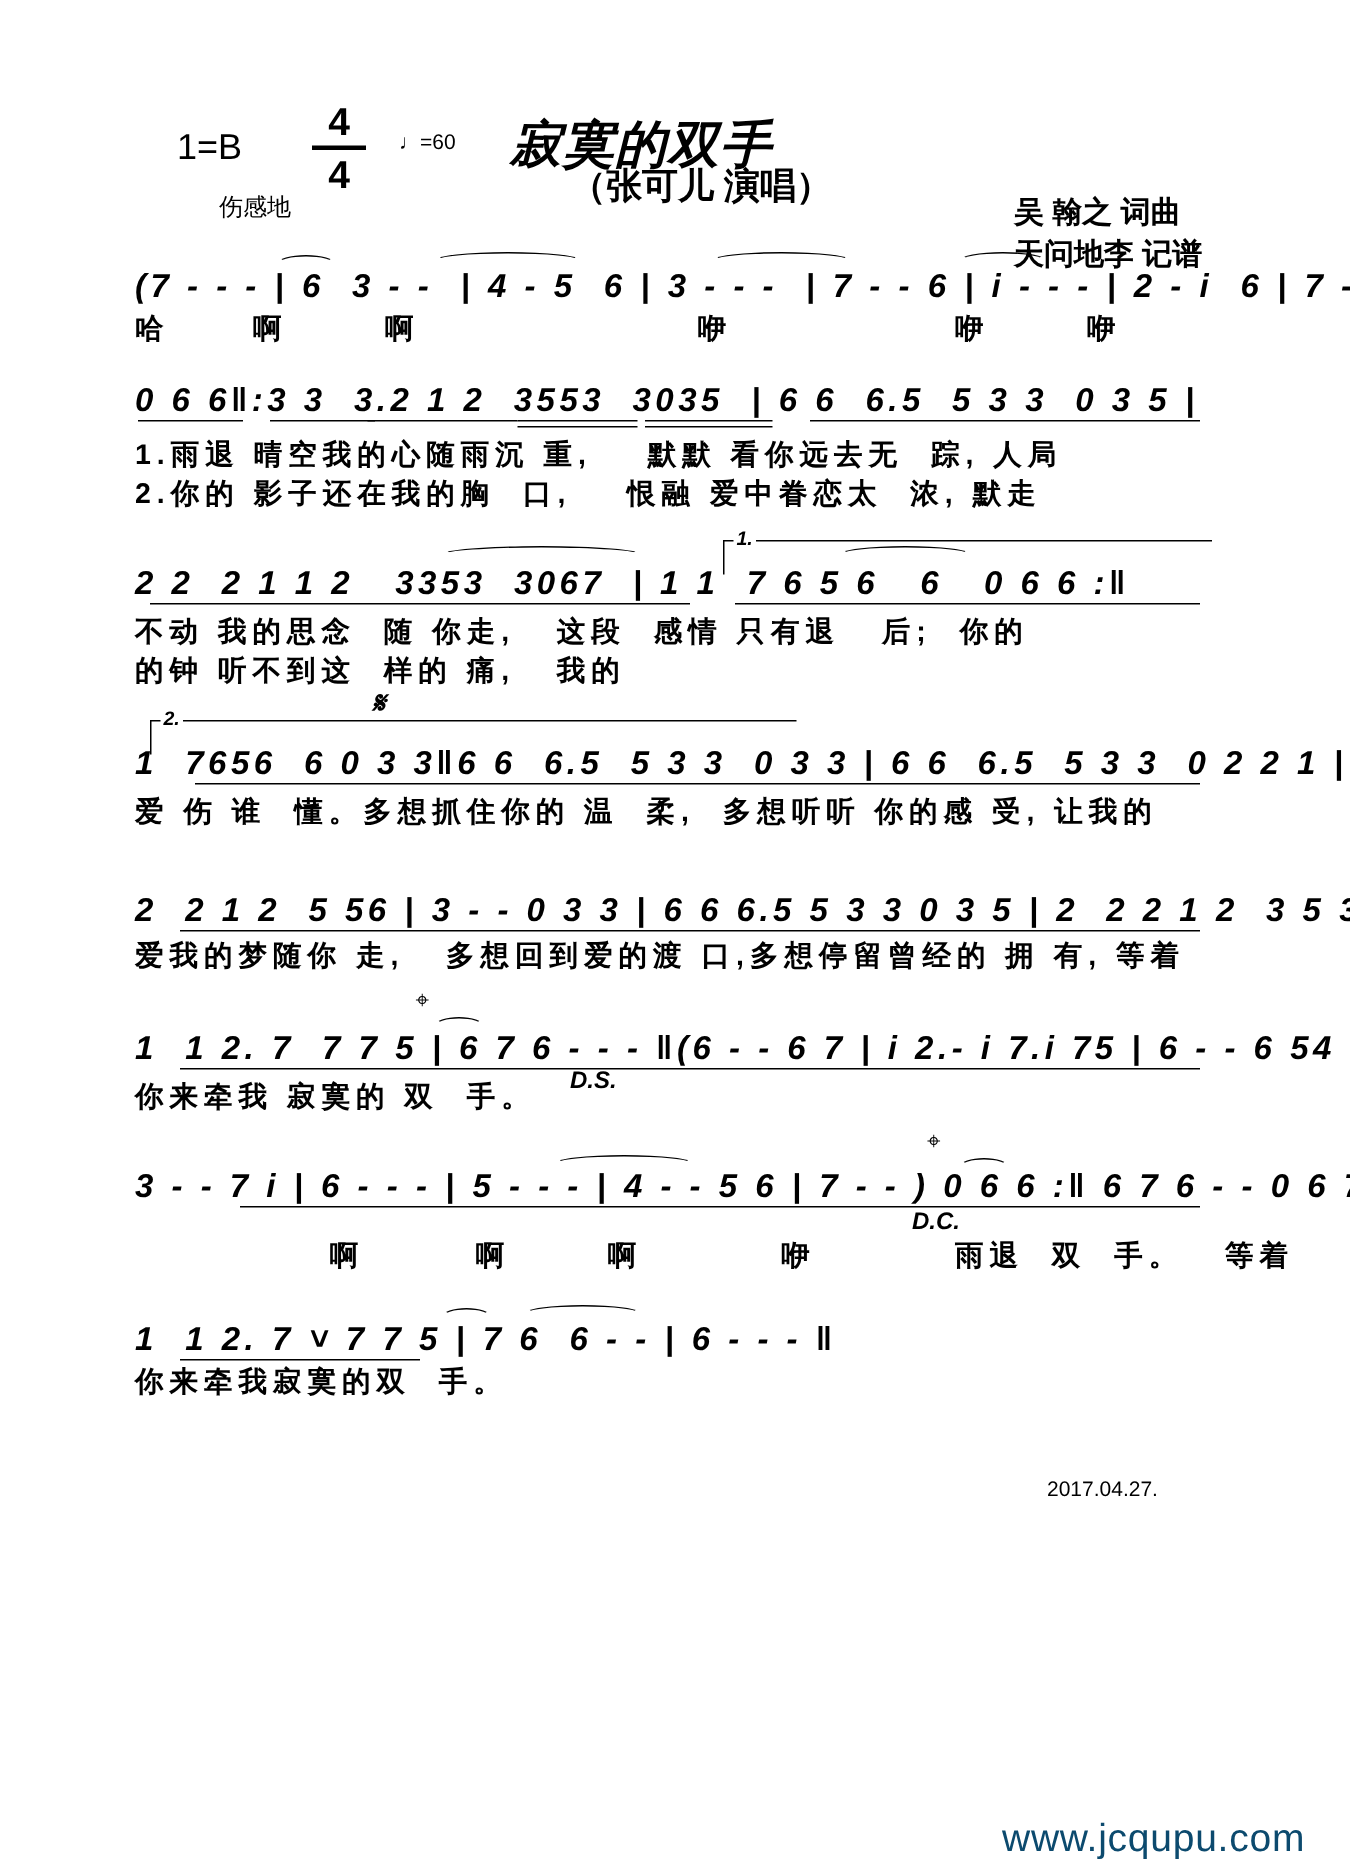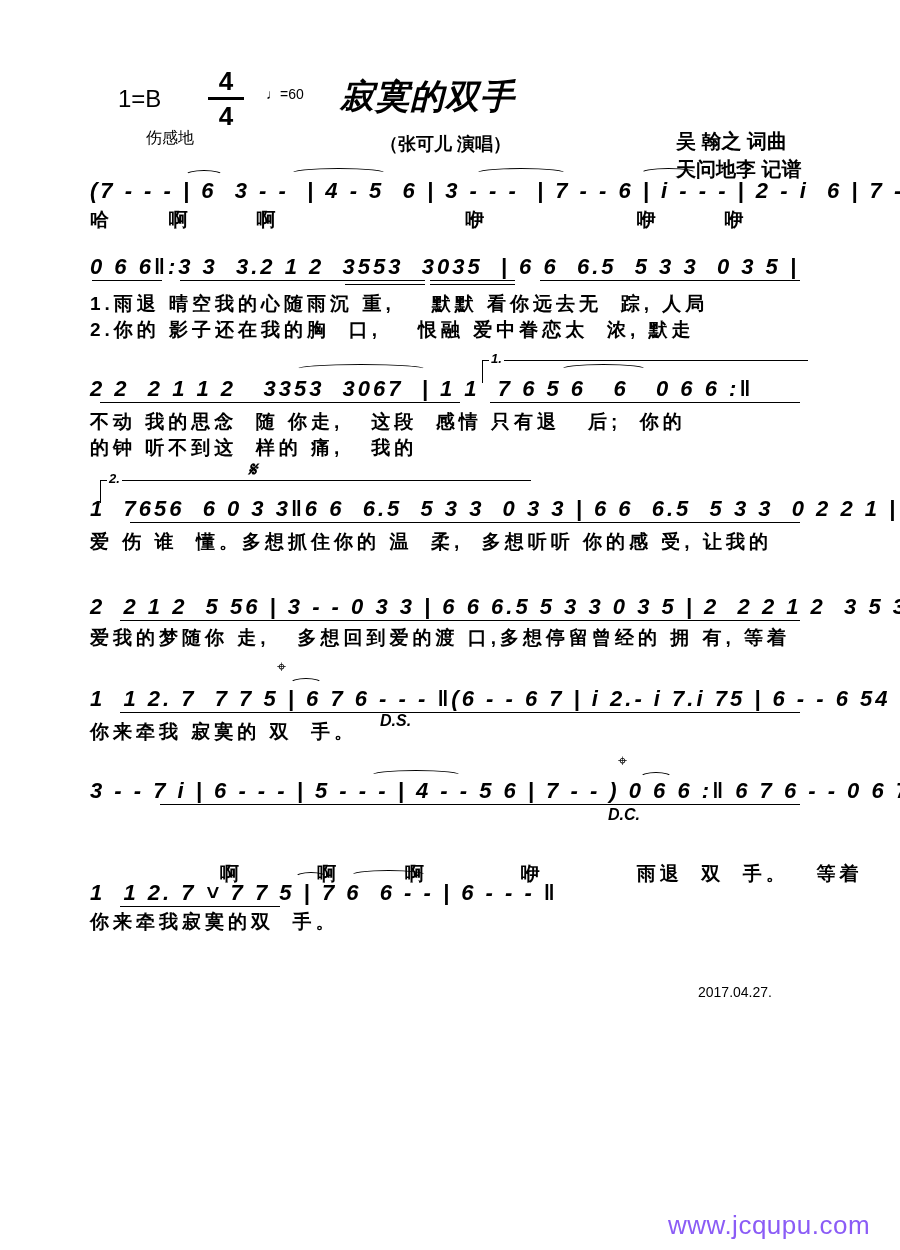--- a/index.html
+++ b/index.html
@@ -5,25 +5,25 @@
   html, body { margin:0; padding:0; background:#ffffff; }
   body { width:900px; height:1250px; position:relative; overflow:hidden;
          font-family:"Liberation Sans", sans-serif; color:#000; }
   .abs { position:absolute; white-space:nowrap; }
   .key { left:118px; top:85px; font-size:24px; font-weight:normal; }
   .ts { left:208px; top:66px; width:36px; text-align:center; font-size:26px; font-weight:bold; line-height:30px; }
   .ts .bar { height:3px; background:#000; margin:1px 0; }
   .tempo { left:266px; top:86px; font-size:14px; }
   .mood { left:146px; top:128px; font-size:16px; font-family:"DejaVu Serif", serif; }
   .title { left:340px; top:74px; font-size:34px; font-weight:bold; font-style:italic; letter-spacing:1px; }
-  .singer { left:380px; top:132px; font-size:18px; font-weight:bold; }
+  .singer { left:380px; top:108px; font-size:24px; font-weight:bold; }
   .credit { left:676px; font-size:20px; font-weight:bold;margin-top:40px; }
   .credit1 { top:88px; } .credit2 { top:116px; }
   .date { left:698px; top:984px; font-size:14px; }
-  .site { left:668px; top:1210px; font-size:26px; color:#8b5cf6; letter-spacing:0.5px; }
+  .site { left:668px; top:1210px; font-size:26px; color:#0c4a6e; letter-spacing:0.5px; }
 
   .notes { position:absolute; left:90px; font-size:22px; font-weight:bold; font-style:italic;
            letter-spacing:3px; white-space:pre; line-height:26px; }
   .lyric { position:absolute; left:90px; font-size:19px; font-weight:bold; white-space:pre; letter-spacing:4px; line-height:24px; }
   .uline { position:absolute; height:0; border-top:1.5px solid #000; }
   .volta { position:absolute; border-top:1px solid #000; border-left:1px solid #000; height:22px; }
   .volta span { position:absolute; top:-10px; left:6px; font-size:13px; font-weight:bold; font-style:italic; background:#fff; padding:0 2px; }
   .mark { position:absolute; font-size:16px; font-weight:bold; font-style:italic; }
   .coda { position:absolute; font-size:16px; }
   .slur { position:absolute; border:1.2px solid #000; border-bottom:none; border-left-color:transparent; border-right-color:transparent; border-radius:50% 50% 0 0; height:10px; }
@@ -92,21 +92,21 @@
 <div class="slur" style="left:290px;top:678px;width:30px;"></div>
 <div class="lyric" style="top:720px;">你来牵我 寂寞的 双  手。</div>
 <div class="mark" style="left:380px;top:712px;">D.S.</div>
 
 <div class="coda" style="left:618px;top:752px;">⌖</div>
 <div class="notes" style="top:778px;">3 - - 7 i | 6 - - - | 5 - - - | 4 - - 5 6 | 7 - - ) 0 6 6 :‖ 6 7 6 - - 0 6 7 |</div>
 <div class="uline" style="left:160px;top:804px;width:640px;"></div>
 <div class="slur" style="left:370px;top:770px;width:90px;"></div>
 <div class="slur" style="left:640px;top:772px;width:30px;"></div>
 <div class="mark" style="left:608px;top:806px;">D.C.</div>
-<div class="lyric" style="top:826px;margin-top:36px;">              啊        啊       啊          咿          雨退  双  手。   等着</div>
+<div class="lyric" style="top:826px;">              啊        啊       啊          咿          雨退  双  手。   等着</div>
 
 <div class="notes" style="top:880px;">1  1 2. 7 ˅ 7 7 5 | 7 6  6 - - | 6 - - - ‖</div>
 <div class="uline" style="left:120px;top:906px;width:160px;"></div>
 <div class="slur" style="left:295px;top:872px;width:30px;"></div>
 <div class="slur" style="left:350px;top:870px;width:75px;"></div>
 <div class="lyric" style="top:910px;">你来牵我寂寞的双  手。</div>
 
 <div class="abs date">2017.04.27.</div>
 <div class="abs site">www.jcqupu.com</div>
 

